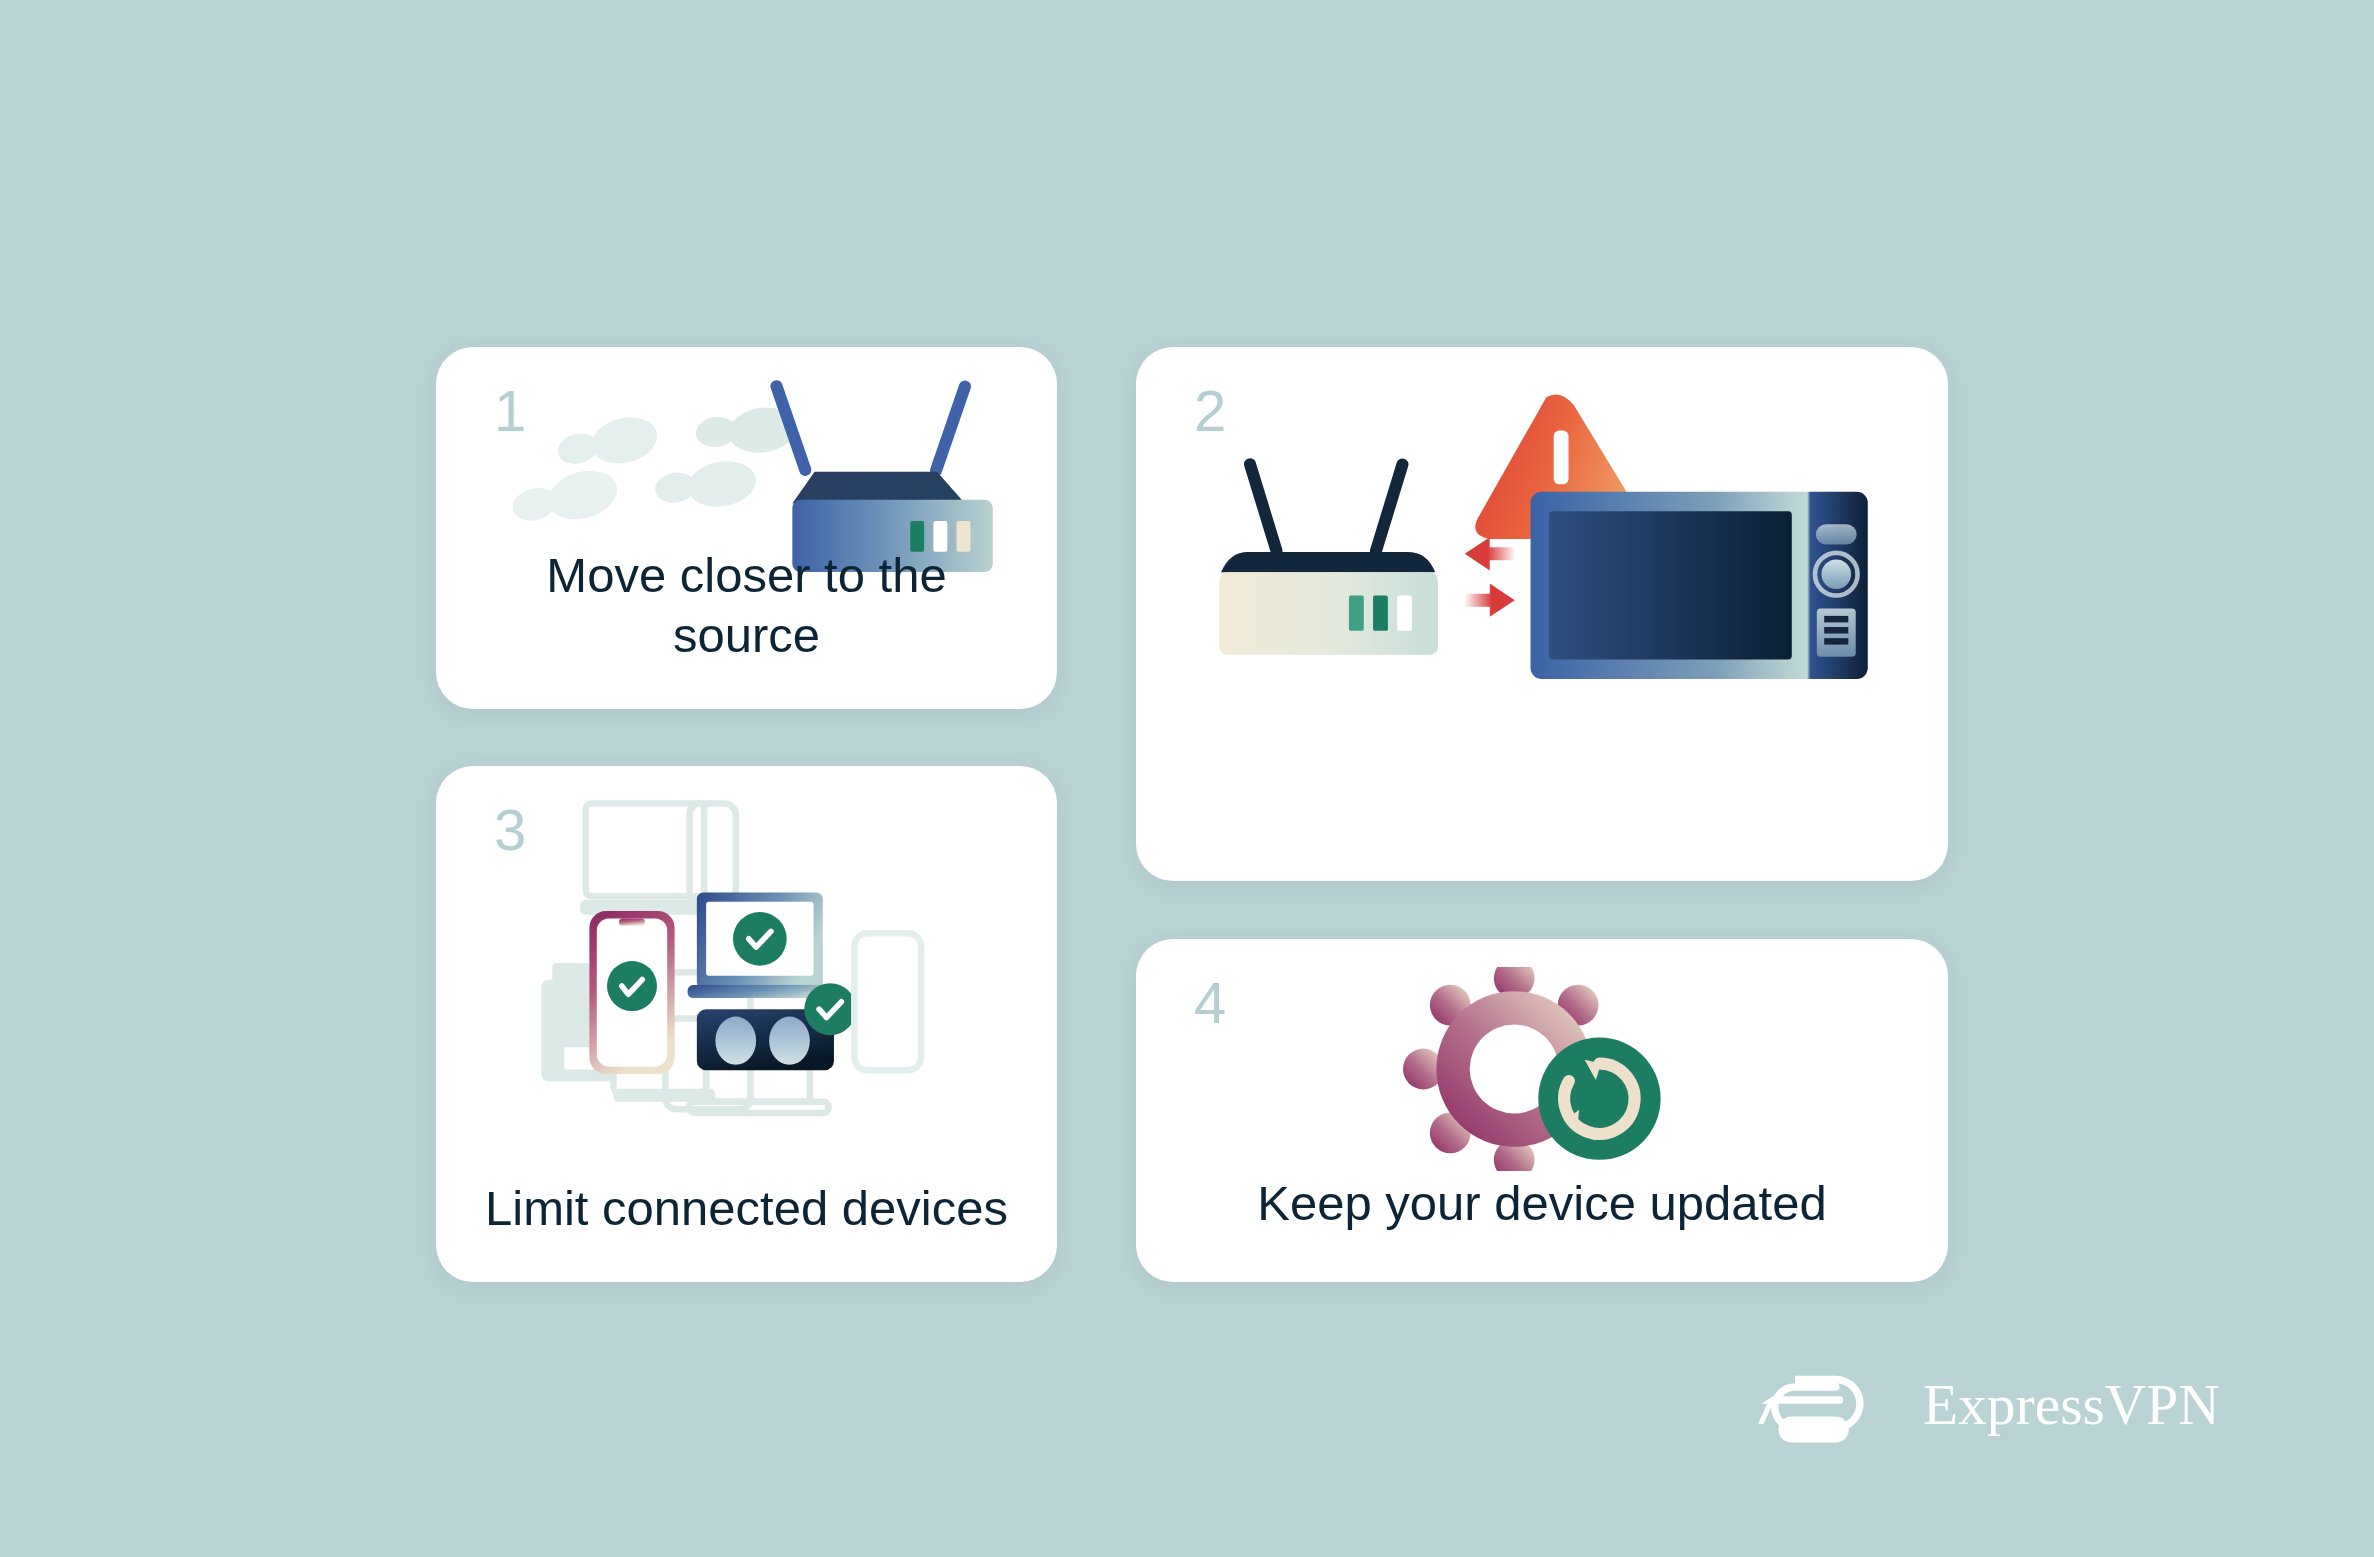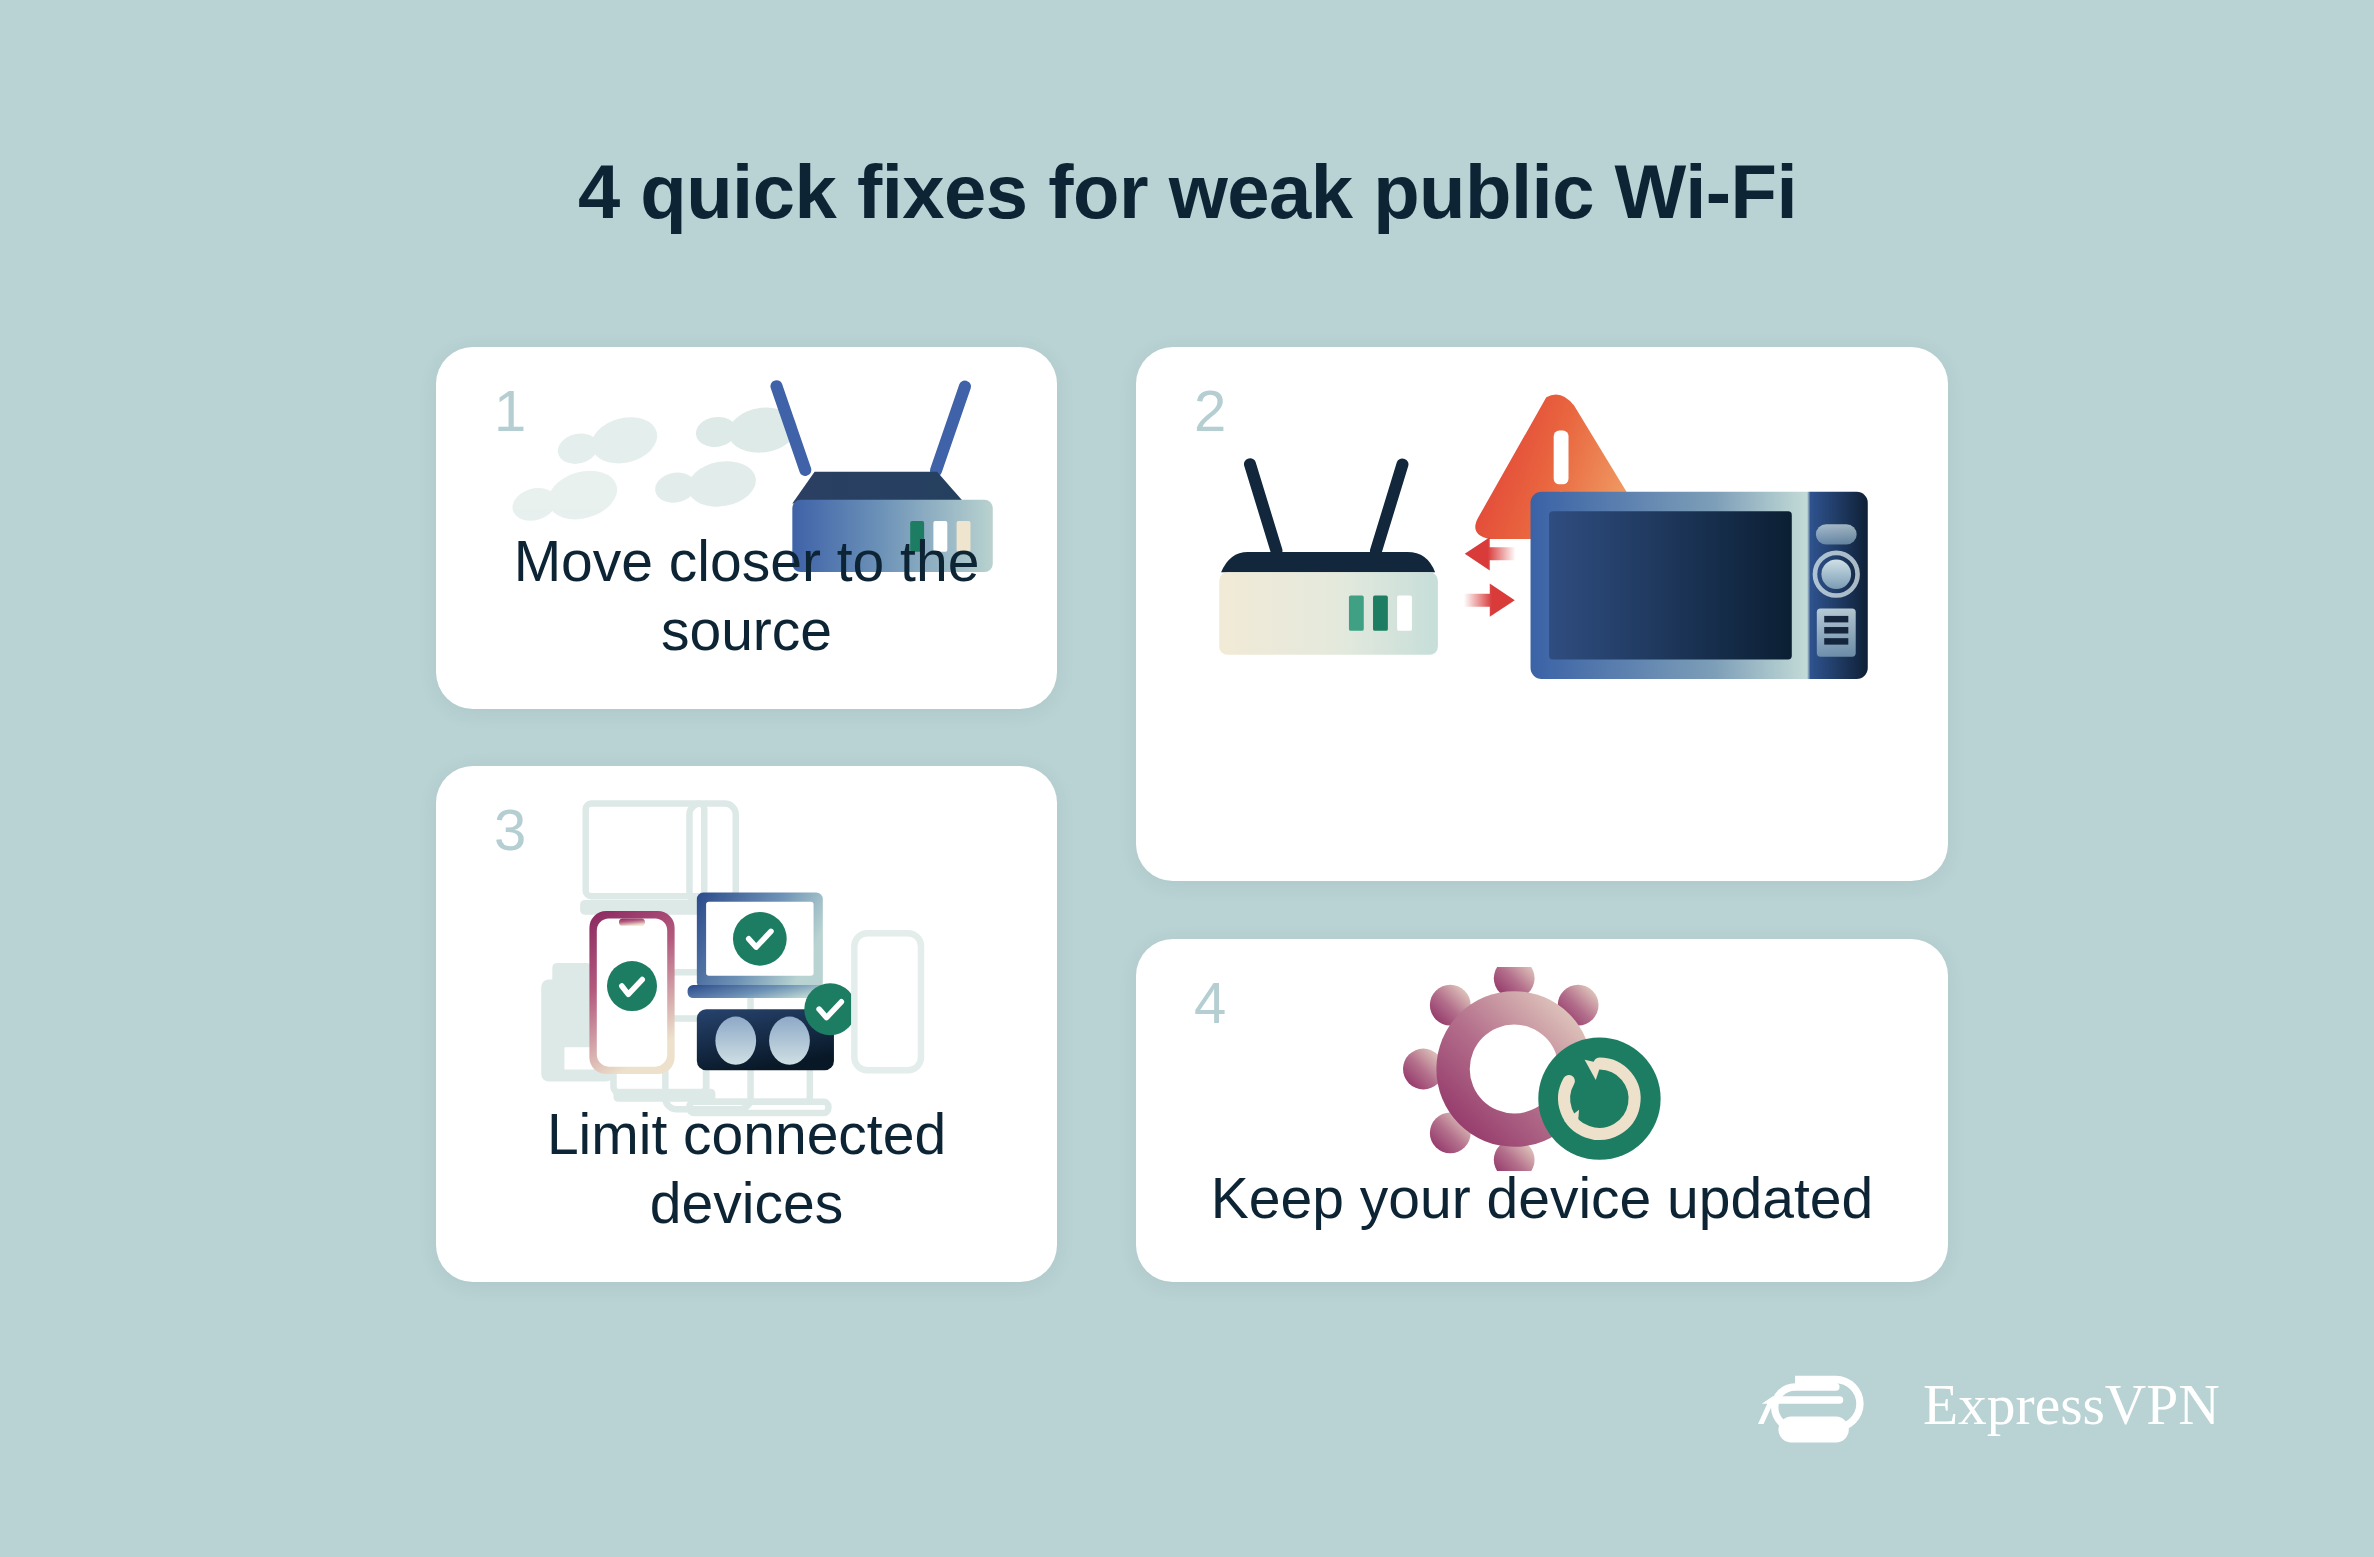--- a/index.html
+++ b/index.html
@@ -41,21 +41,21 @@
     left: 58px; top: 35px;
     font-size: 58px;
     font-weight: 400;
     color: #b5ced1;
     line-height: 1;
   }
   .caption {
     position: absolute;
     left: 0; width: 100%;
     text-align: center;
-    font-size: 57px;
+    font-size: 49px;
     line-height: 1.22;
     color: #0d2435;
     padding: 0 37px;
   }
   #card1 .caption { bottom: 43px; }
   #card3 .caption { bottom: 43px; }
   #card2 .caption { bottom: 48px; }
   #card4 .caption { bottom: 48px; }
 
   .art { position: absolute; }
@@ -70,21 +70,20 @@
   #art4 { left: 267px; top: 28px; width: 278px; height: 204px; }
 
   
   .logo { position: absolute; left: 1758px; top: 1359px; width: 519px; height: 93px; text-align: center; }
 </style>
 </head>
 <body>
 
 <div class="page">
 
-  <div class="title">4 quick fixes for weak public Wi-Fi</div>
 
   <div class="grid">
 
     <div class="card" id="card1">
       <div class="num">1</div>
 
       <svg class="art" id="art1" viewBox="0 0 600 250">
         <defs>
           <linearGradient id="r1body" x1="0" y1="0" x2="1" y2="0">
             <stop offset="0%" stop-color="#3f62a8"></stop>

